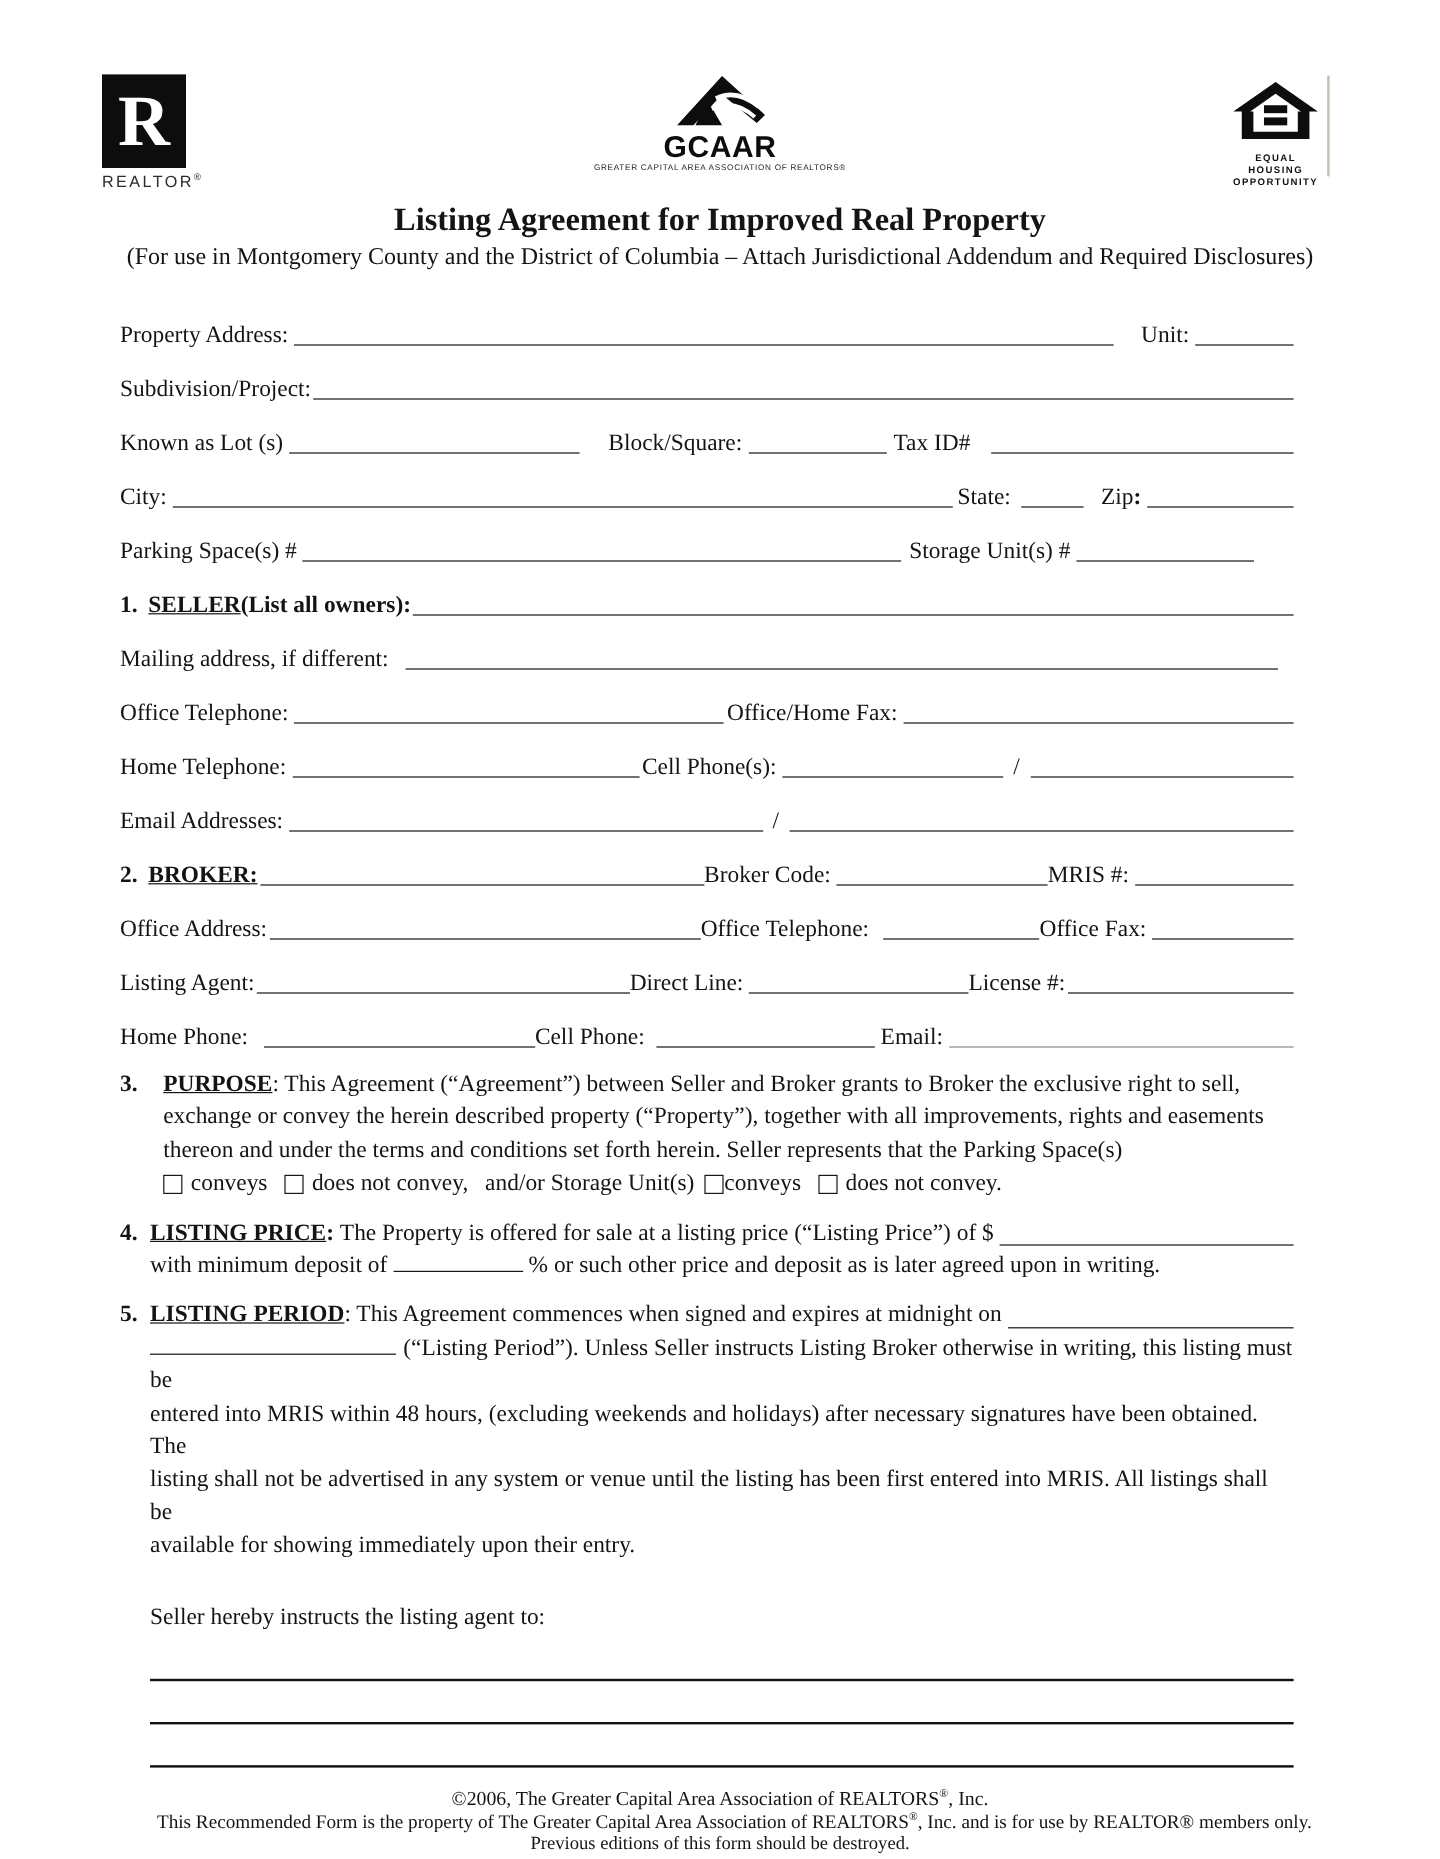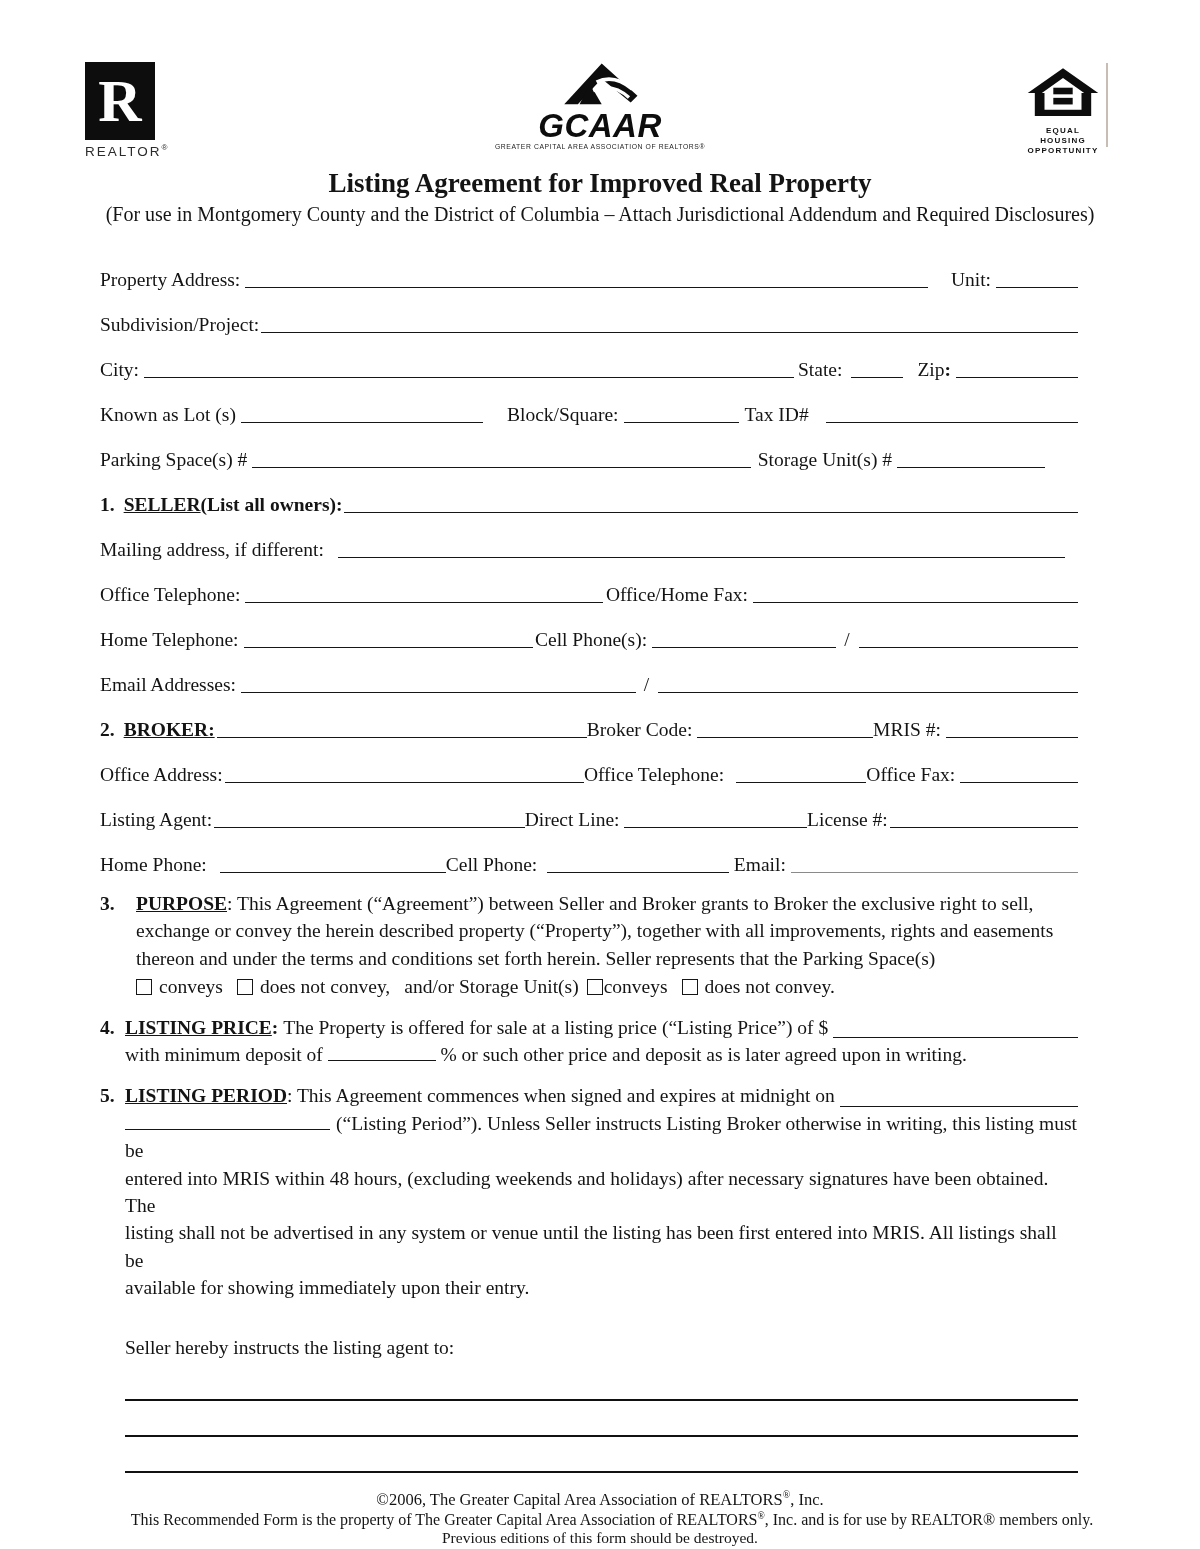--- a/index.html
+++ b/index.html
@@ -13,21 +13,21 @@
   
   .logos { position:relative; height:100px; margin-top:60px; }
   .realtor { position:absolute; left:85px; top:2px; }
   .r-box { width:70px; height:78px; background:#0d0d0d; color:#fff;
            display:flex; align-items:center; justify-content:center;
            font-family:"Liberation Serif",serif; font-weight:bold; font-size:60px; }
   .r-label { margin-top:3px; font-family:"Liberation Sans",sans-serif;
              font-size:13.5px; letter-spacing:2px; color:#2b2b2b; }
   .gcaar { position:absolute; left:0; right:0; top:0; text-align:center; }
   .gcaar-name { font-family:"Liberation Sans",sans-serif; font-weight:bold;
-                font-size:33px; letter-spacing:0.5px; color:#0d0d0d; line-height:0.9;font-style:italic; }
+                font-size:25px; letter-spacing:0.5px; color:#0d0d0d; line-height:0.9; }
   .gcaar-tag { font-family:"Liberation Sans",sans-serif; font-size:6.8px;
                letter-spacing:0.6px; color:#1c1c1c; margin-top:2px; }
   .eho { position:absolute; left:1022px; top:6px; width:82px; text-align:center; }
   .eho-text { font-family:"Liberation Sans",sans-serif; font-weight:bold;
               font-size:8px; letter-spacing:1.2px; color:#111; line-height:1.25; margin-top:1px; }
   .vrule { position:absolute; left:1106px; top:3px; width:2px; height:84px; background:#c8bdb2; }
   
   .title { text-align:center; font-weight:bold; font-size:27px; margin-top:8px; }
   .subtitle { text-align:center; font-size:20px; margin-top:4px; }
   
@@ -113,35 +113,35 @@
         <span class="lbl" style="margin-left:23px;">Unit:</span>
         <span class="ln" style="flex:0 0 82px;"></span>
       </div>
 
       <div class="frow">
         <span class="lbl">Subdivision/Project:</span>
         <span class="ln" style="margin-left:2px;"></span>
       </div>
 
       <div class="frow">
-        <span class="lbl">City:</span>
-        <span class="ln"></span>
-        <span class="lbl" style="margin-left:4px;">State:</span>
-        <span class="ln" style="flex:0 0 52px; margin-left:9px;"></span>
-        <span class="lbl" style="margin-left:14px;"><span>Zip</span><span class="b">:</span></span>
-        <span class="ln" style="flex:0 0 122px;"></span>
-      </div>
-
-      <div class="frow">
         <span class="lbl">Known as Lot (s)</span>
         <span class="ln" style="flex:0 0 242px;"></span>
         <span class="lbl" style="margin-left:24px;">Block/Square:</span>
         <span class="ln" style="flex:0 0 115px;"></span>
         <span class="lbl" style="margin-left:6px;">Tax ID#</span>
         <span class="ln" style="margin-left:17px;"></span>
+      </div>
+
+      <div class="frow">
+        <span class="lbl">City:</span>
+        <span class="ln"></span>
+        <span class="lbl" style="margin-left:4px;">State:</span>
+        <span class="ln" style="flex:0 0 52px; margin-left:9px;"></span>
+        <span class="lbl" style="margin-left:14px;"><span>Zip</span><span class="b">:</span></span>
+        <span class="ln" style="flex:0 0 122px;"></span>
       </div>
 
       <div class="frow">
         <span class="lbl">Parking Space(s) #</span>
         <span class="ln"></span>
         <span class="lbl" style="margin-left:7px;">Storage Unit(s) #</span>
         <span class="ln" style="flex:0 0 148px; margin-right:33px;"></span>
       </div>
 
       <div class="frow">

